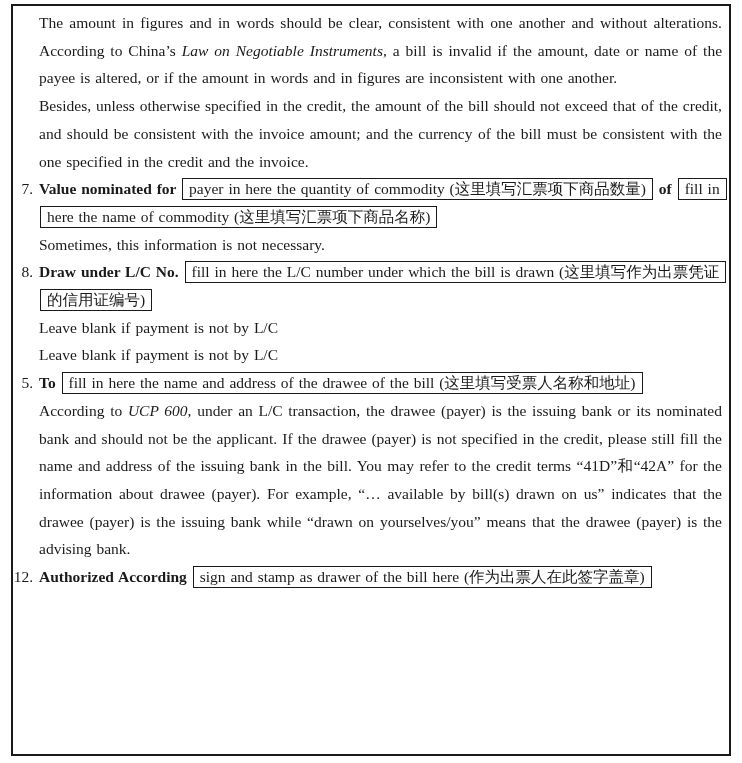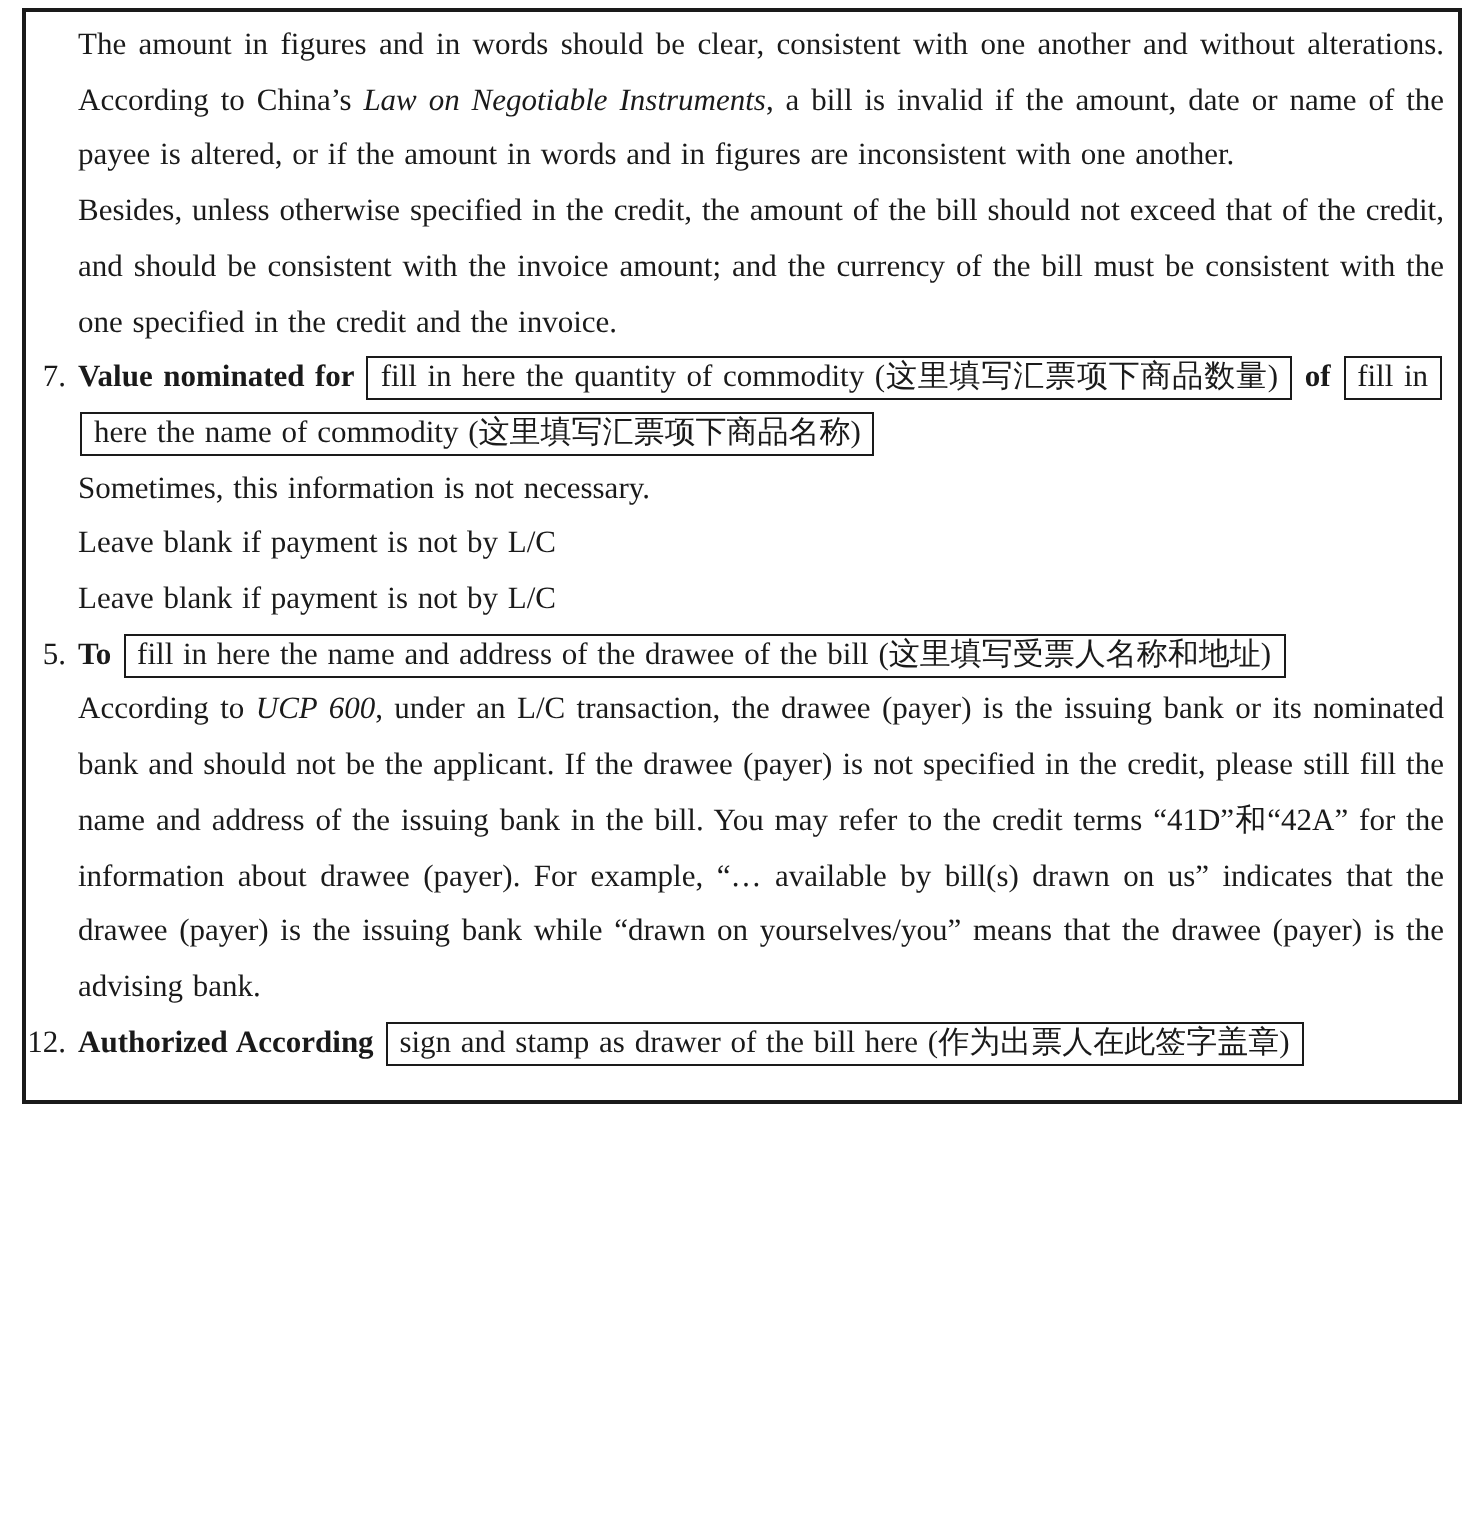--- a/index.html
+++ b/index.html
@@ -8,21 +8,21 @@
     width: 742px; height: 763px;
     background: #ffffff;
     font-family: "Liberation Serif", "DejaVu Serif", serif;
     color: #1a1a1a;
     position: relative;
     overflow: hidden;
   }
   .sheet {
     position: absolute;
     left: 11px; top: 4px;
-    width: 720px; height: 548px;
+    width: 720px; height: 752px;
     border: 2px solid #1a1a1a;
     padding: 3px 7px 0 26px;
     overflow: hidden;
     background: #ffffff;
   }
   p.para {
     margin: 0;
     font-size: 15.5px;
     line-height: 27.7px;
     text-align: justify;
@@ -48,25 +48,26 @@
 </style>
 </head>
 <body>
 
 <div class="sheet">
 
   <p class="para"><span>The amount in figures and in words should be clear, consistent with one another and without alterations. According to China’s </span><span class="i">Law on Negotiable Instruments</span><span>, a bill is invalid if the amount, date or name of the payee is altered, or if the amount in words and in figures are inconsistent with one another.</span></p>
   <p class="para"><span>Besides, unless otherwise specified in the credit, the amount of the bill should not exceed that of the credit, and should be consistent with the invoice amount; and the currency of the bill must be consistent with the one specified in the credit and the invoice.</span></p>
 
   <div>
-    <p class="para"><span class="num">7.</span><span><span class="b">Value nominated for </span><span class="fill-box">fill in here the quantity of commodity (这里填写汇票项下商品数量)</span><span class="b"> of </span><span class="fill-box">fill in here the name of commodity (这里填写汇票项下商品名称)</span></span></p>
+    <p class="para"><span class="num">7.</span><span><span class="b">Value nominated for </span><span class="fill-box">payer in here the quantity of commodity (这里填写汇票项下商品数量)</span><span class="b"> of </span><span class="fill-box">fill in here the name of commodity (这里填写汇票项下商品名称)</span></span></p>
     <p class="para"><span>Sometimes, this information is not necessary.</span></p>
   </div>
 
   <div>
+    <p class="para"><span class="num">8.</span><span><span class="b">Draw under L/C No. </span><span class="fill-box">fill in here the L/C number under which the bill is drawn (这里填写作为出票凭证的信用证编号)</span></span></p>
     <p class="para"><span>Leave blank if payment is not by L/C</span></p>
   </div>
 
 
   <div>
     <p class="para"><span>Leave blank if payment is not by L/C</span></p>
   </div>
 
   <div>
     <p class="para"><span class="num">5.</span><span><span class="b">To </span><span class="fill-box">fill in here the name and address of the drawee of the bill (这里填写受票人名称和地址)</span></span></p>

